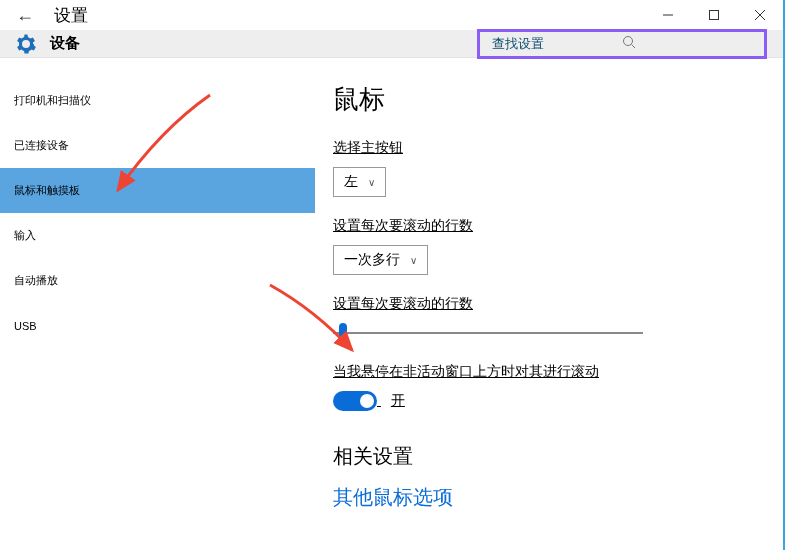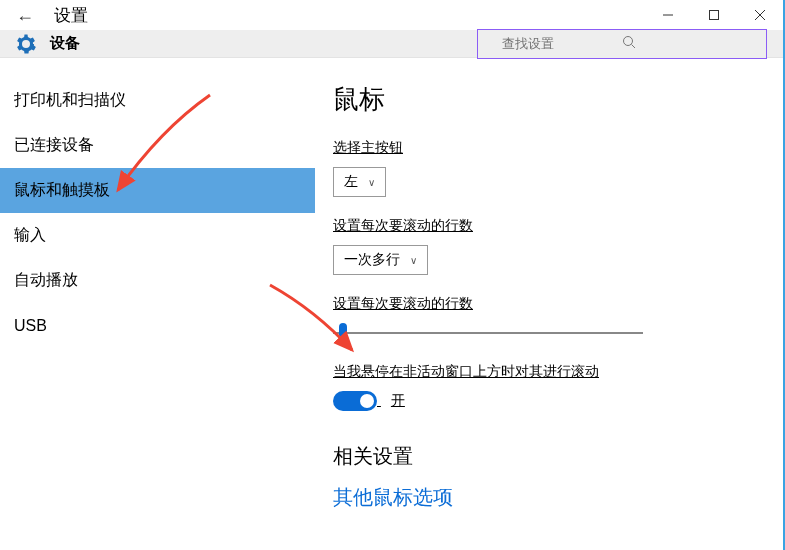--- a/index.html
+++ b/index.html
@@ -8,26 +8,26 @@
   .back { width: 30px; text-align: center; font-size: 18px; color: #333; margin-left: 10px; cursor: pointer; }
   .title { margin-left: 14px; font-size: 17px; }
   .sysbtns { margin-left: auto; display: flex; }
   .sysbtn { width: 46px; height: 30px; display: flex; align-items: center; justify-content: center; cursor: pointer; }
   .sysbtn svg { display: block; }
 
   .headerbar { height: 28px; background: #eeeeee; border-bottom: 1px solid #e3e3e3; display: flex; align-items: center; padding: 0 16px; }
   .gear { width: 20px; height: 20px; margin-right: 14px; }
   .gear svg { display:block; }
   .hdrtxt { font-size: 15px; font-weight: 600; }
-  .search { margin-left: auto; width: 290px; height: 30px; border: 1px solid #8b5cf6; display: flex; align-items: center; padding: 0 24px; color: #737373; background: #eee; }
+  .search { margin-left: auto; width: 290px; height: 30px; border: 3px solid #8b5cf6; display: flex; align-items: center; padding: 0 12px; color: #0c4a6e; background: #eee; }
   .search span { flex: 1; font-size: 13px; }
 
   .body { display: flex; height: calc(550px - 30px - 44px); }
   .nav { width: 315px; background: #fff; padding-top: 20px; }
-  .nav-item { height: 45px; display: flex; align-items: center; padding-left: 14px; font-size: 16px; cursor: pointer; }
+  .nav-item { height: 45px; display: flex; align-items: center; padding-left: 14px; font-size: 11px; cursor: pointer; }
   .nav-item.selected { background: #5aa4e0; color: #000; }
 
   .content { flex: 1; padding: 24px 28px 12px 18px; overflow: hidden; }
   .content h1 { font-size: 26px; font-weight: 400; margin-bottom: 22px; font-family: Liberation Mono, monospace; }
   .row { margin-bottom: 20px; text-decoration: underline; }
   .lbl { font-size: 14px; margin-bottom: 10px; }
   .combo { border: 1px solid #999; display: inline-flex; align-items: center; height: 30px; padding: 0 10px; cursor: pointer; background:#fff; }
   .combo .chev { margin-left: 10px; font-size: 10px; color:#555; }
   .slider { position: relative; width: 310px; height: 20px; }
   .slider-track { position: absolute; top: 9px; left: 0; right: 0; height: 2px; background: #888; }

